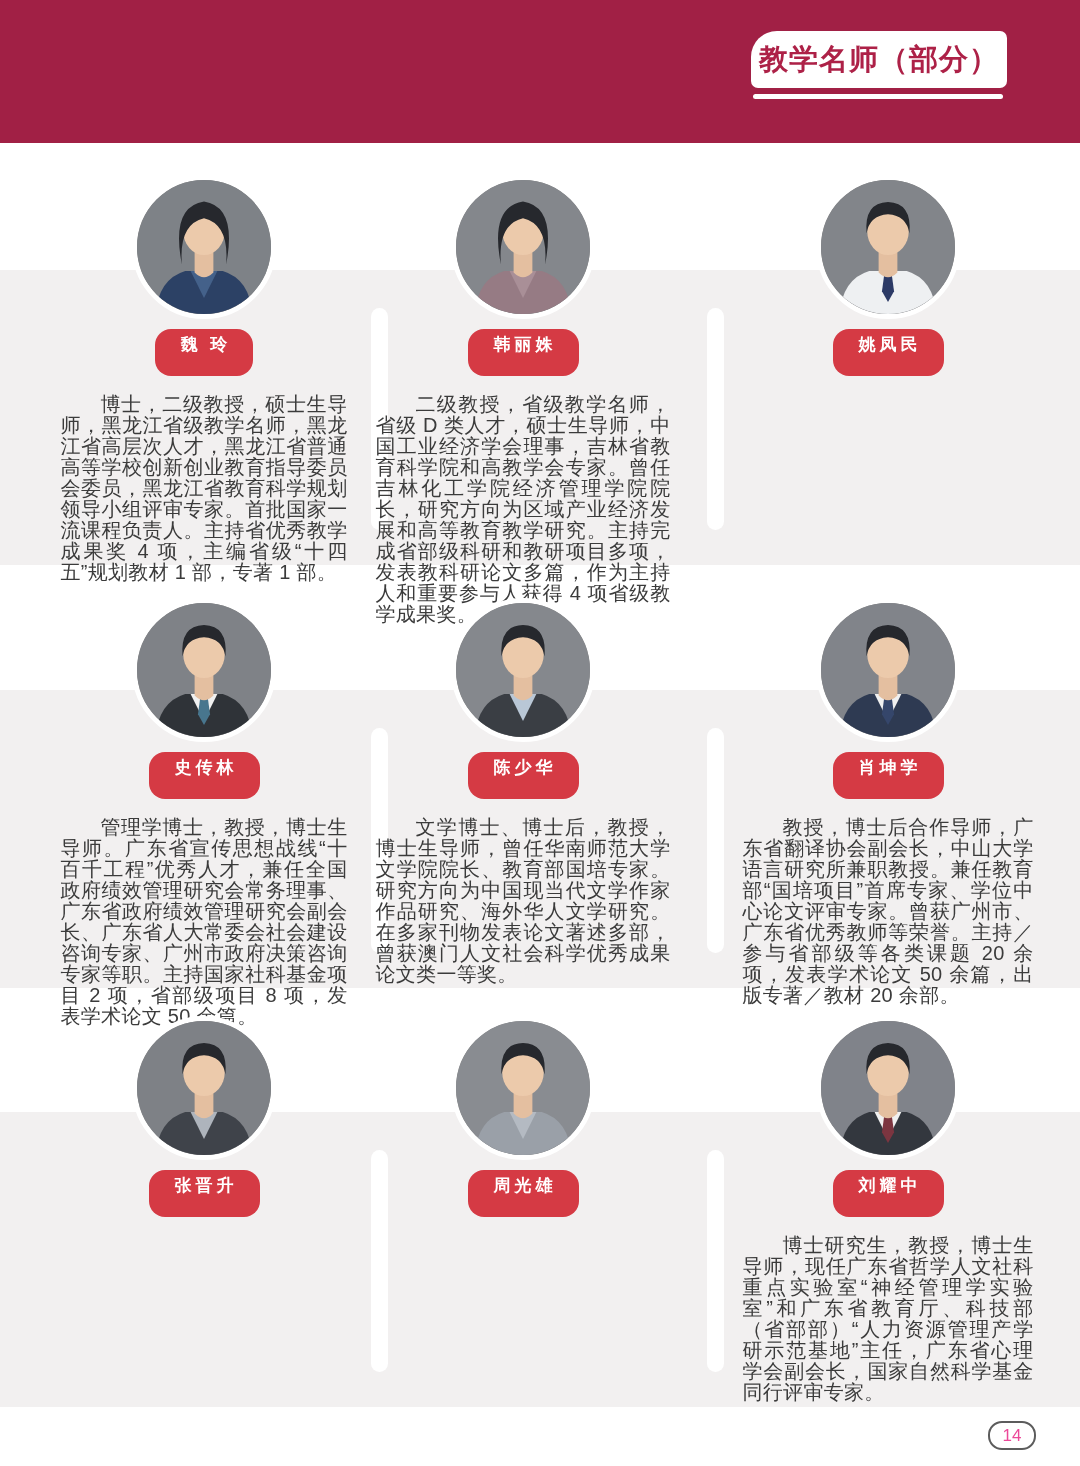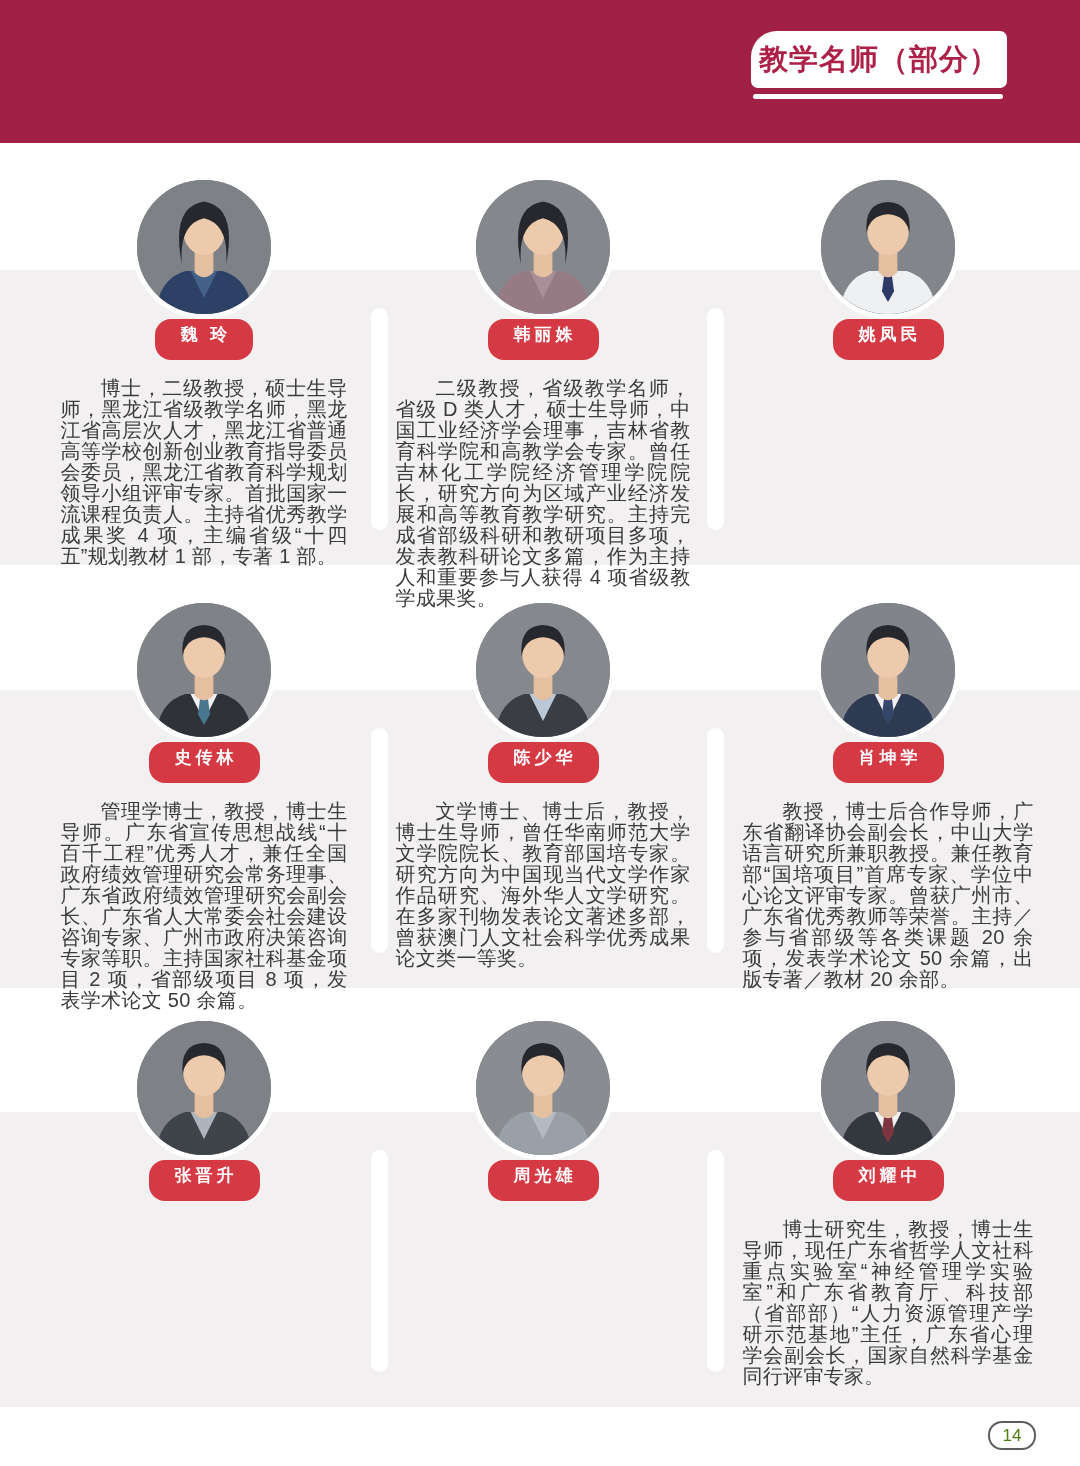--- a/index.html
+++ b/index.html
@@ -25,53 +25,53 @@
   #band3{top:1112px;height:295px;}
   .gutter{position:absolute;width:17px;background:#ffffff;border-radius:9px;}
   .gx1{left:371px;} .gx2{left:707px;}
   .gy1{top:308px;height:222px;}
   .gy2{top:728px;height:225px;}
   .gy3{top:1150px;height:222px;}
 
   
   .card{position:absolute;display:flex;flex-direction:column;align-items:center;}
   .c1{left:54px;width:300px;}
-  .c2{left:391px;width:304px;}
+  .c2{left:371px;width:304px;}
   .c3{left:736px;width:304px;}
   .r1{top:175px;} .r2{top:598px;} .r3{top:1016px;}
 
   .photo-ring{
     width:144px;height:144px;border-radius:50%;overflow:hidden;box-sizing:border-box;
     border:5px solid #ffffff;background:#888;flex:none;
   }
   .avatar{display:block;width:100%;height:100%;}
   .avatar .hair-f{display:none;}
   .avatar.female .hair-f{display:inline;}
   .avatar.female .hair-m{display:none;}
 
   .badge{
-    margin-top:0;background:var(--badge,#d53a44);color:#ffffff;
+    margin-top:10px;background:var(--badge,#d53a44);color:#ffffff;
     font-size:17px;font-weight:bold;letter-spacing:4px;line-height:1;
-    padding:7px 22px 17px 26px;border-radius:16px;white-space:nowrap;
+    padding:7px 22px 23px 26px;border-radius:16px;white-space:nowrap;
   }
   .bio{
     margin:18px 0 0;color:var(--text,#3b3b3b);
     font-size:20px;line-height:21px;letter-spacing:0.3px;
     text-align:justify;text-indent:2em;
   }
   .c1 .bio{width:287px;}
   .c2 .bio{width:295px;}
   .c3 .bio{width:291px;}
 
   
   .page-num{
     position:absolute;top:1421px;right:44px;height:25px;min-width:26px;
     border:2px solid #5c5c5c;border-radius:14px;padding:0 9px;
     display:flex;align-items:center;justify-content:center;
-    font-size:17px;color:#4d7c0f;background:#fff;
+    font-size:17px;color:#ec4899;background:#fff;
   }
 </style>
 </head>
 <body>
 
 <div class="page">
 
   <div class="header-band">
     <div class="title-box">
       <span class="title-text">教学名师（部分）</span>

